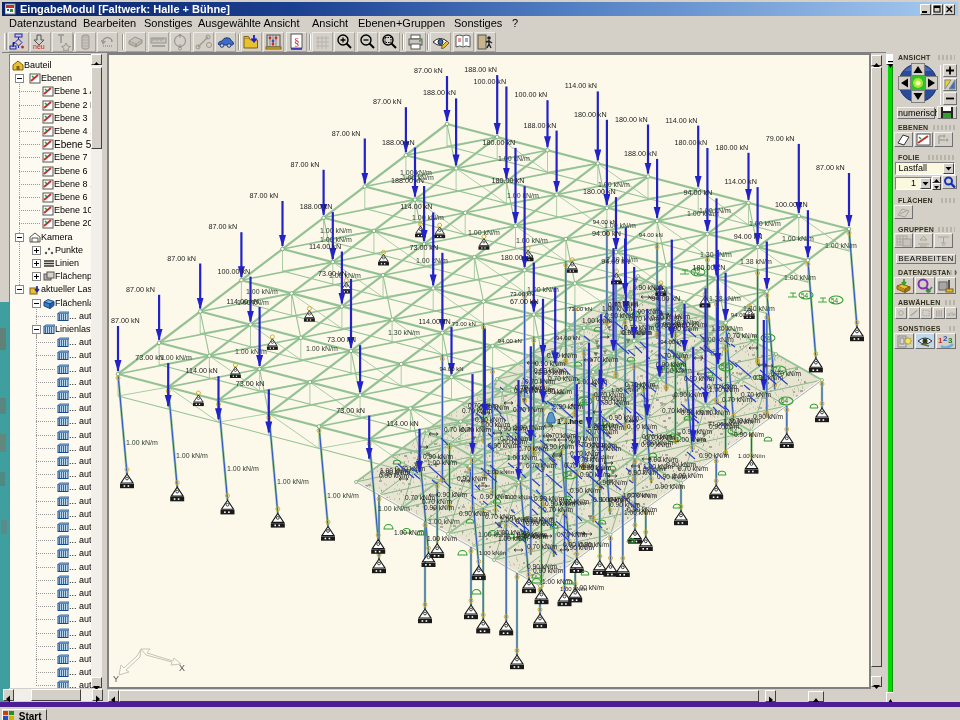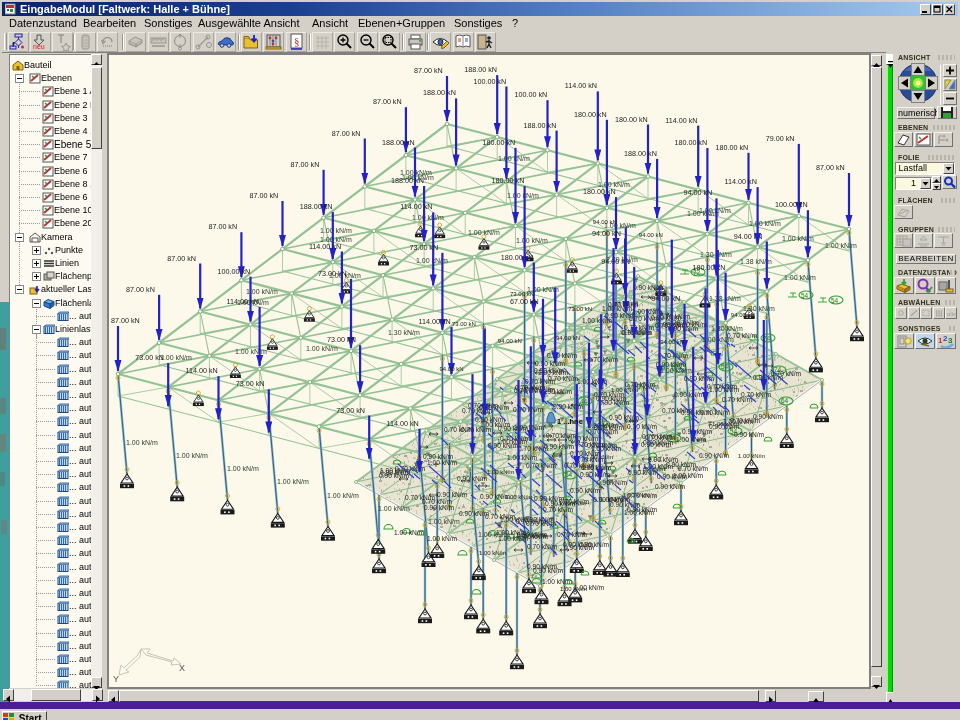--- a/index.html
+++ b/index.html
@@ -14,21 +14,21 @@
 .tbtn2{position:absolute;top:1px;width:21px;height:20px}
 .treepanel{left:9px;top:54px;width:82px;height:634px;background:#fcfaf1;overflow:hidden;font-size:10px;color:#000;border-left:1px solid #808080;border-top:1px solid #808080}
 .trow{position:absolute;white-space:nowrap;height:13px;line-height:13px}
 .vsb{background:#d4d0c8}
 .sbtn{position:absolute;background:#d4d0c8;border-top:1px solid #fff;border-left:1px solid #fff;border-right:1px solid #404040;border-bottom:1px solid #404040}
 .sbtrack{background:#f1efe9}
 .rpanel{left:893px;top:52px;width:65px;height:650px;background:#d4d0c8;font-size:7px;color:#3a3a2a}
 .rphead{position:absolute;font-weight:bold;font-size:7px;letter-spacing:0.2px;color:#30301c;white-space:nowrap}
 .rpstrip{position:absolute;height:5px;background:repeating-linear-gradient(90deg,#b8b4a8 0 2px,#d4d0c8 2px 4px)}
 .rbtn{position:absolute;background:#d4d0c8;border-top:1px solid #f5f3ee;border-left:1px solid #f5f3ee;border-right:1px solid #707070;border-bottom:1px solid #707070}
-.taskbar{left:0;top:702px;width:960px;height:18px;background:#d4d0c8;border-top:7px solid #4c1d95}
+.taskbar{left:0;top:702px;width:960px;height:18px;background:#d4d0c8;border-top:5px solid #4c1d95}
 .startbtn{position:absolute;left:2px;top:2px;width:45px;height:14px;background:#d4d0c8;border-top:1px solid #fff;border-left:1px solid #fff;border-right:1px solid #404040;border-bottom:1px solid #404040;font-size:10px;font-weight:bold;line-height:13px}
 .kamera{position:absolute;left:52px;top:1px;width:903px;height:15px;background:#e6e3da;border:1px solid #b0aca0;border-right:1px solid #fff;border-bottom:1px solid #fff;font-size:10px;line-height:14px;color:#000}
 .canvas{left:109px;top:55px;width:760px;height:632px;background:#fcf9ea;overflow:hidden}
 </style></head>
 <body>
 
 <div class="abs" style="left:0;top:300px;width:9px;height:402px;background:#3f9e9e"></div>
 <div class="abs" style="left:0;top:328px;width:6px;height:22px;background:#7a6a5a;opacity:.55"></div>
 <div class="abs" style="left:0;top:398px;width:6px;height:16px;background:#7a6a5a;opacity:.45"></div>
 <div class="abs" style="left:0;top:434px;width:6px;height:18px;background:#86705c;opacity:.5"></div>

